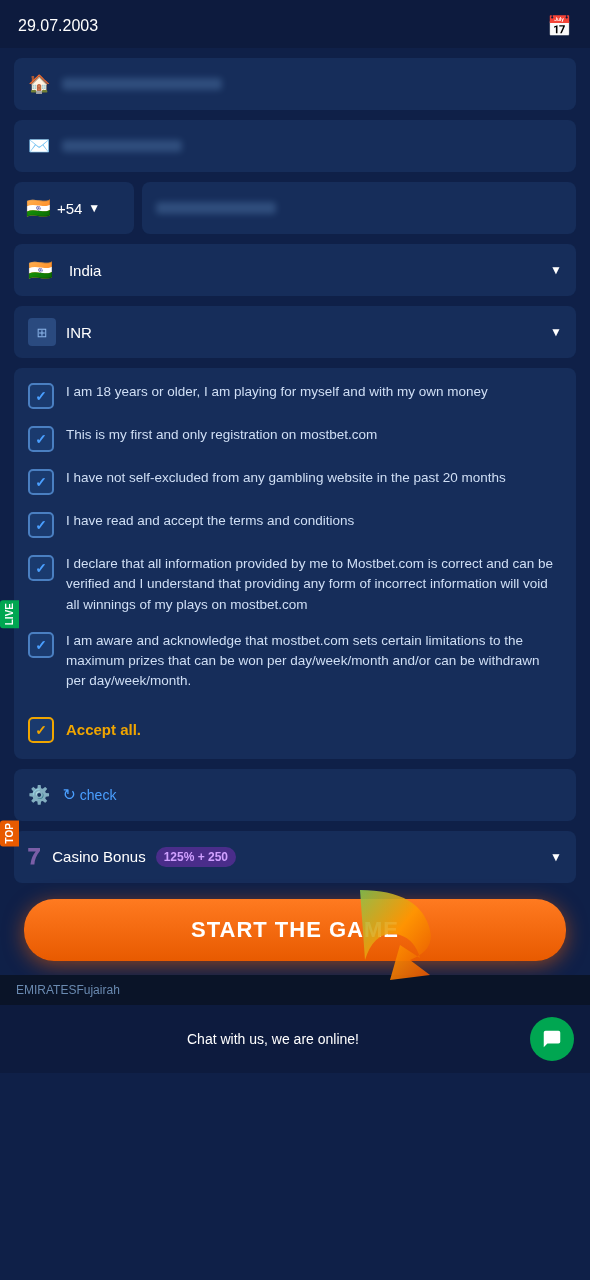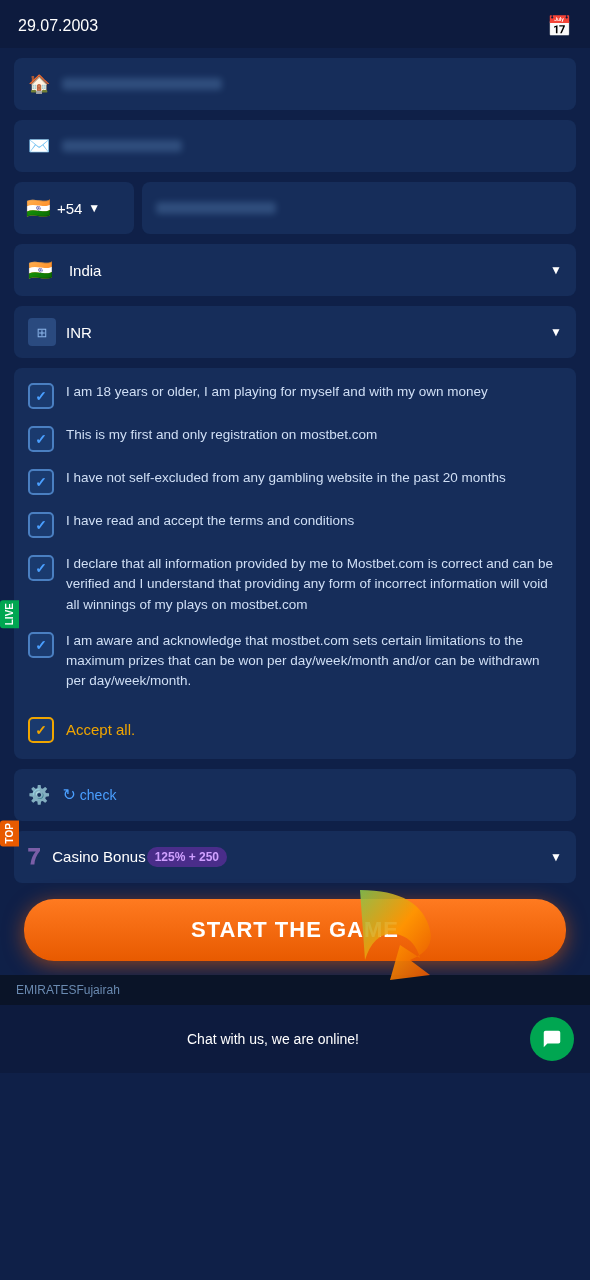--- a/index.html
+++ b/index.html
@@ -213,21 +213,21 @@
     .accept-all-row {
       display: flex;
       align-items: center;
       padding: 8px 0 2px 0;
       margin-top: 8px;
     }
 
     .accept-all-text {
       color: #f0a500;
       font-size: 15px;
-      font-weight: 400;
+      font-weight: 700;
     }
 
     
     .promo-row {
       display: flex;
       align-items: center;
       background: #162d5a;
       border-radius: 8px;
       padding: 0 14px;
       height: 52px;
@@ -274,21 +274,21 @@
     .bonus-icon {
       color: #7b5ea7;
       font-size: 22px;
       margin-right: 12px;
       font-weight: bold;
     }
 
     .bonus-label {
       color: #ffffff;
       font-size: 15px;
-      margin-right: 1px;
+      margin-right: 10px;
     }
 
     .bonus-badge {
       background: #4a2d8a;
       color: #d0a0ff;
       font-size: 12px;
       font-weight: 600;
       padding: 3px 8px;
       border-radius: 12px;
     }

